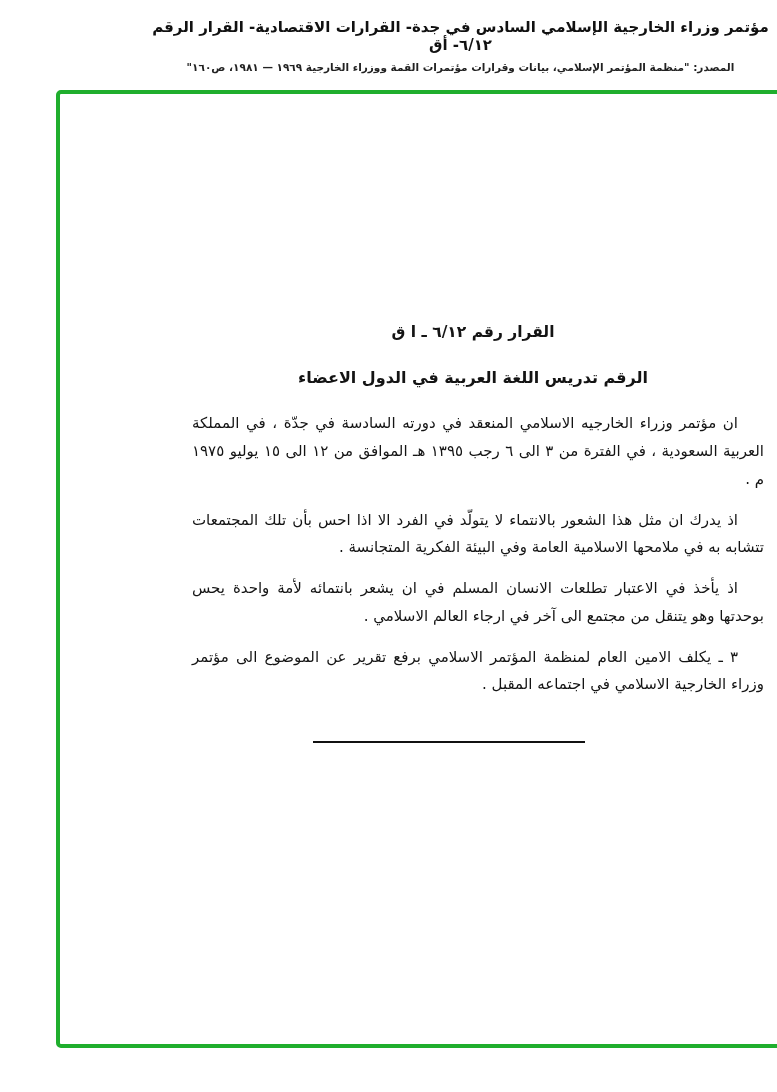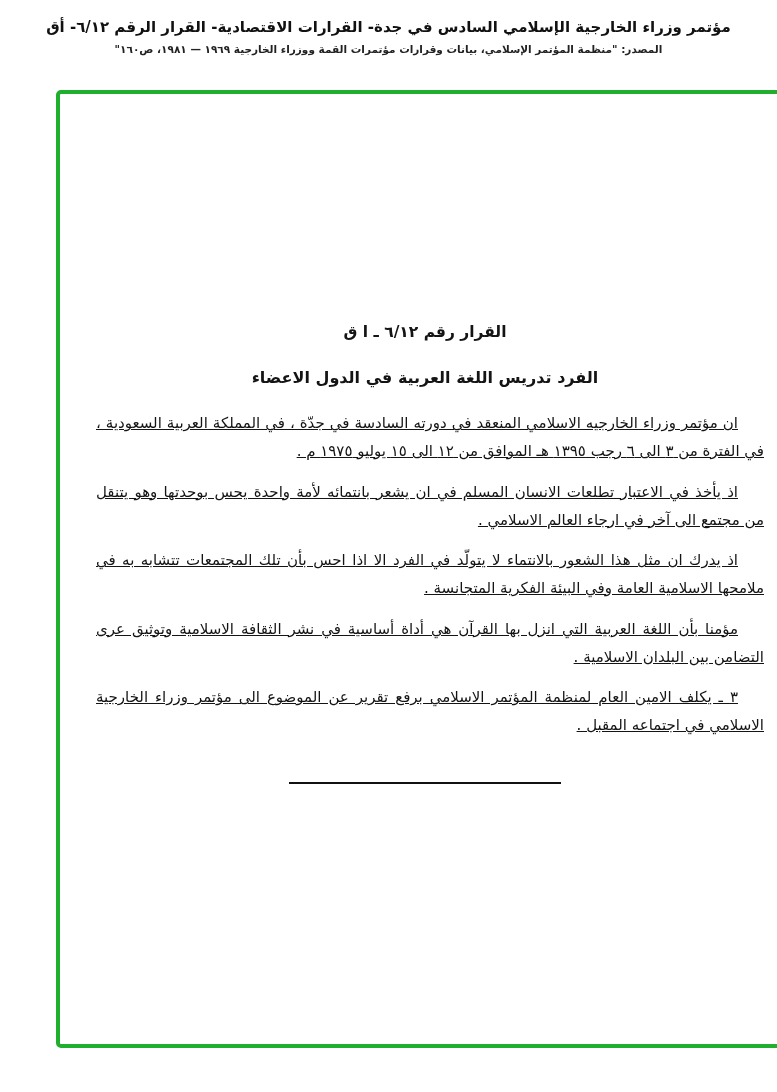--- a/index.html
+++ b/index.html
@@ -1,15 +1,15 @@
 <!DOCTYPE html>
 <html lang="ar" style="--accent-green: #1fae2d;"><head>
 <meta charset="utf-8">
 <style>
-  * { box-sizing: border-box; }
+  * { box-sizing: border-box; padding-left: 48px; }
   html, body { margin: 0; padding: 0; background: #ffffff; }
   .page {
     position: relative;
     width: 777px;
     height: 1092px;
     background: #ffffff;
     font-family: "DejaVu Sans", sans-serif;
     color: #141414;
     overflow: hidden;
   }
@@ -59,21 +59,20 @@
   }
   .doc-subtitle {
     text-align: center;
     font-weight: bold;
     font-size: 16px;
     margin: 0 0 18px 0;
   }
   .doc-paragraph {
     margin: 0 0 13px 10px;
     text-indent: 26px; 
-    text-decoration: underline;
   }
   .doc-divider {
     width: 272px;
     height: 2px;
     background: #111111;
     margin: 42px auto 0 auto;
   }
 </style>
 </head>
 <body>
@@ -83,29 +82,28 @@
   <div class="page-header">
     <div class="header-title">مؤتمر وزراء الخارجية الإسلامي السادس في جدة- القرارات الاقتصادية- القرار الرقم ٦/١٢- أق</div>
     <div class="header-source">المصدر: "منظمة المؤتمر الإسلامي، بيانات وقرارات مؤتمرات القمة ووزراء الخارجية ١٩٦٩ — ١٩٨١، ص١٦٠"</div>
   </div>
 
   <div class="doc-frame">
     <div class="doc-content">
 
       <div class="doc-title">القرار رقم ٦/١٢ ـ ا ق</div>
 
-      <div class="doc-subtitle">الفرد تدريس اللغة العربية في الدول الاعضاء</div>
+      <div class="doc-subtitle">الرقم تدريس اللغة العربية في الدول الاعضاء</div>
 
       <p class="doc-paragraph">ان مؤتمر وزراء الخارجيه الاسلامي المنعقد في دورته السادسة في جدّة ، في المملكة العربية السعودية ، في الفترة من ٣ الى ٦ رجب ١٣٩٥ هـ   الموافق من ١٢ الى ١٥ يوليو ١٩٧٥ م .</p>
 
+      <p class="doc-paragraph">اذ يدرك ان مثل هذا الشعور بالانتماء لا يتولّد في الفرد الا اذا احس بأن تلك المجتمعات تتشابه به في ملامحها الاسلامية العامة وفي البيئة الفكرية المتجانسة .</p>
+
       <p class="doc-paragraph">اذ يأخذ في الاعتبار تطلعات الانسان المسلم في ان يشعر بانتمائه لأمة واحدة يحس بوحدتها وهو يتنقل من مجتمع الى آخر في ارجاء العالم الاسلامي .</p>
 
-      <p class="doc-paragraph">اذ يدرك ان مثل هذا الشعور بالانتماء لا يتولّد في الفرد الا اذا احس بأن تلك المجتمعات تتشابه به في ملامحها الاسلامية العامة وفي البيئة الفكرية المتجانسة .</p>
-
-      <p class="doc-paragraph">مؤمنا بأن اللغة العربية التي انزل بها القرآن هي أداة أساسية في نشر الثقافة الاسلامية وتوثيق عرى التضامن بين البلدان الاسلامية .</p>
 
 
 
       <p class="doc-paragraph">٣ ـ يكلف الامين العام لمنظمة المؤتمر الاسلامي برفع تقرير عن الموضوع الى مؤتمر وزراء الخارجية الاسلامي في اجتماعه المقبل .</p>
 
       <div class="doc-divider"></div>
 
     </div>
   </div>
 

